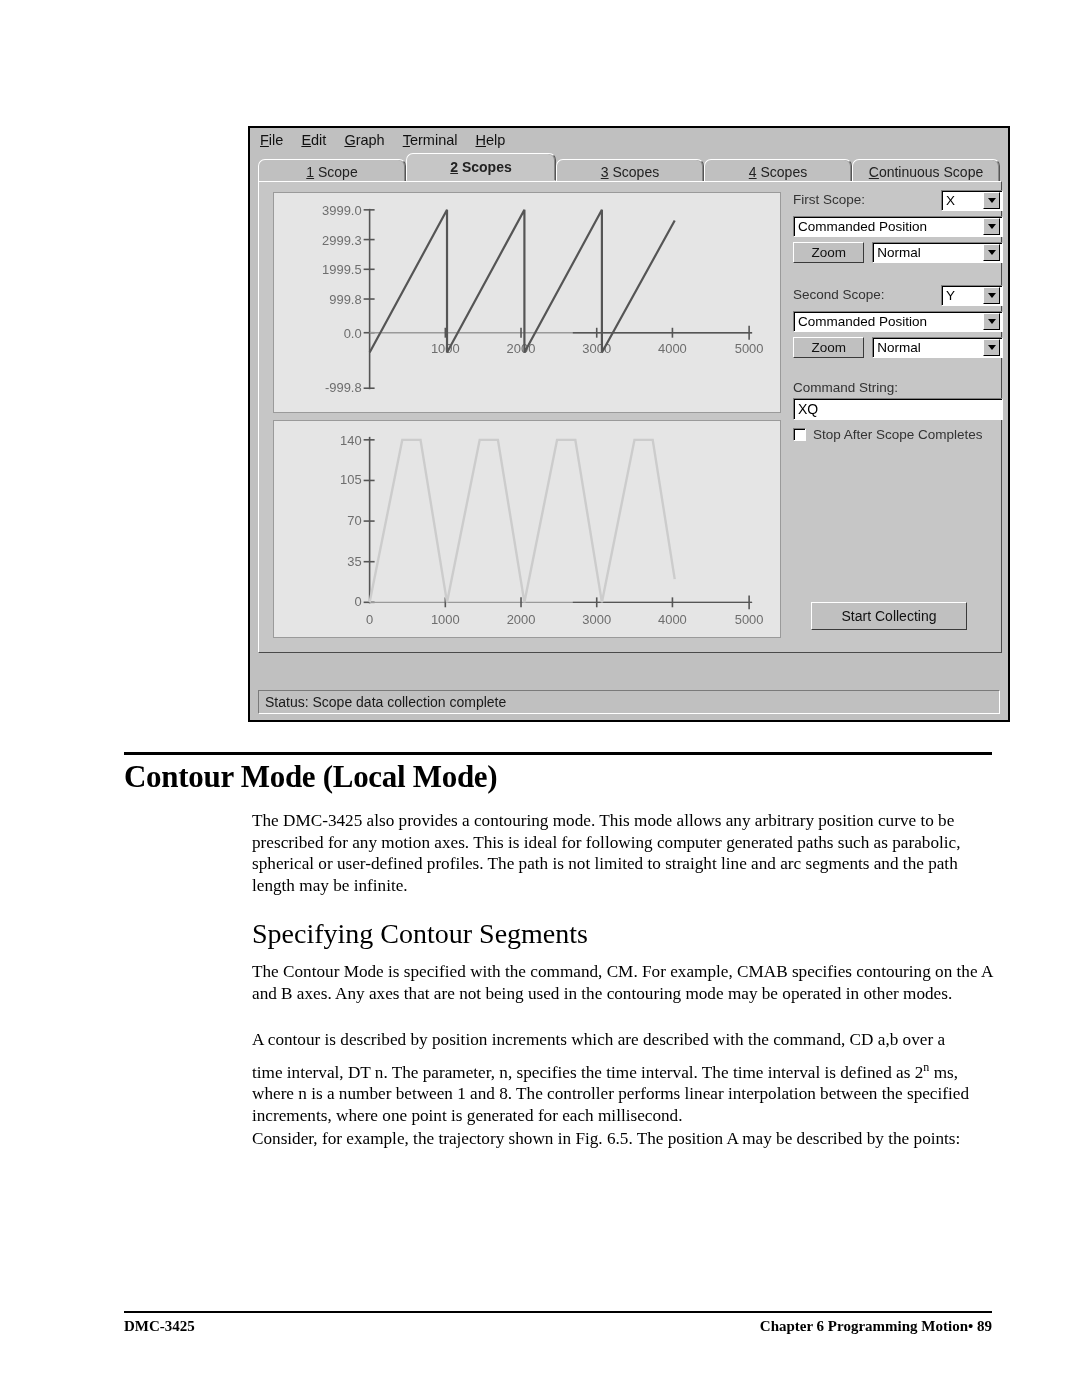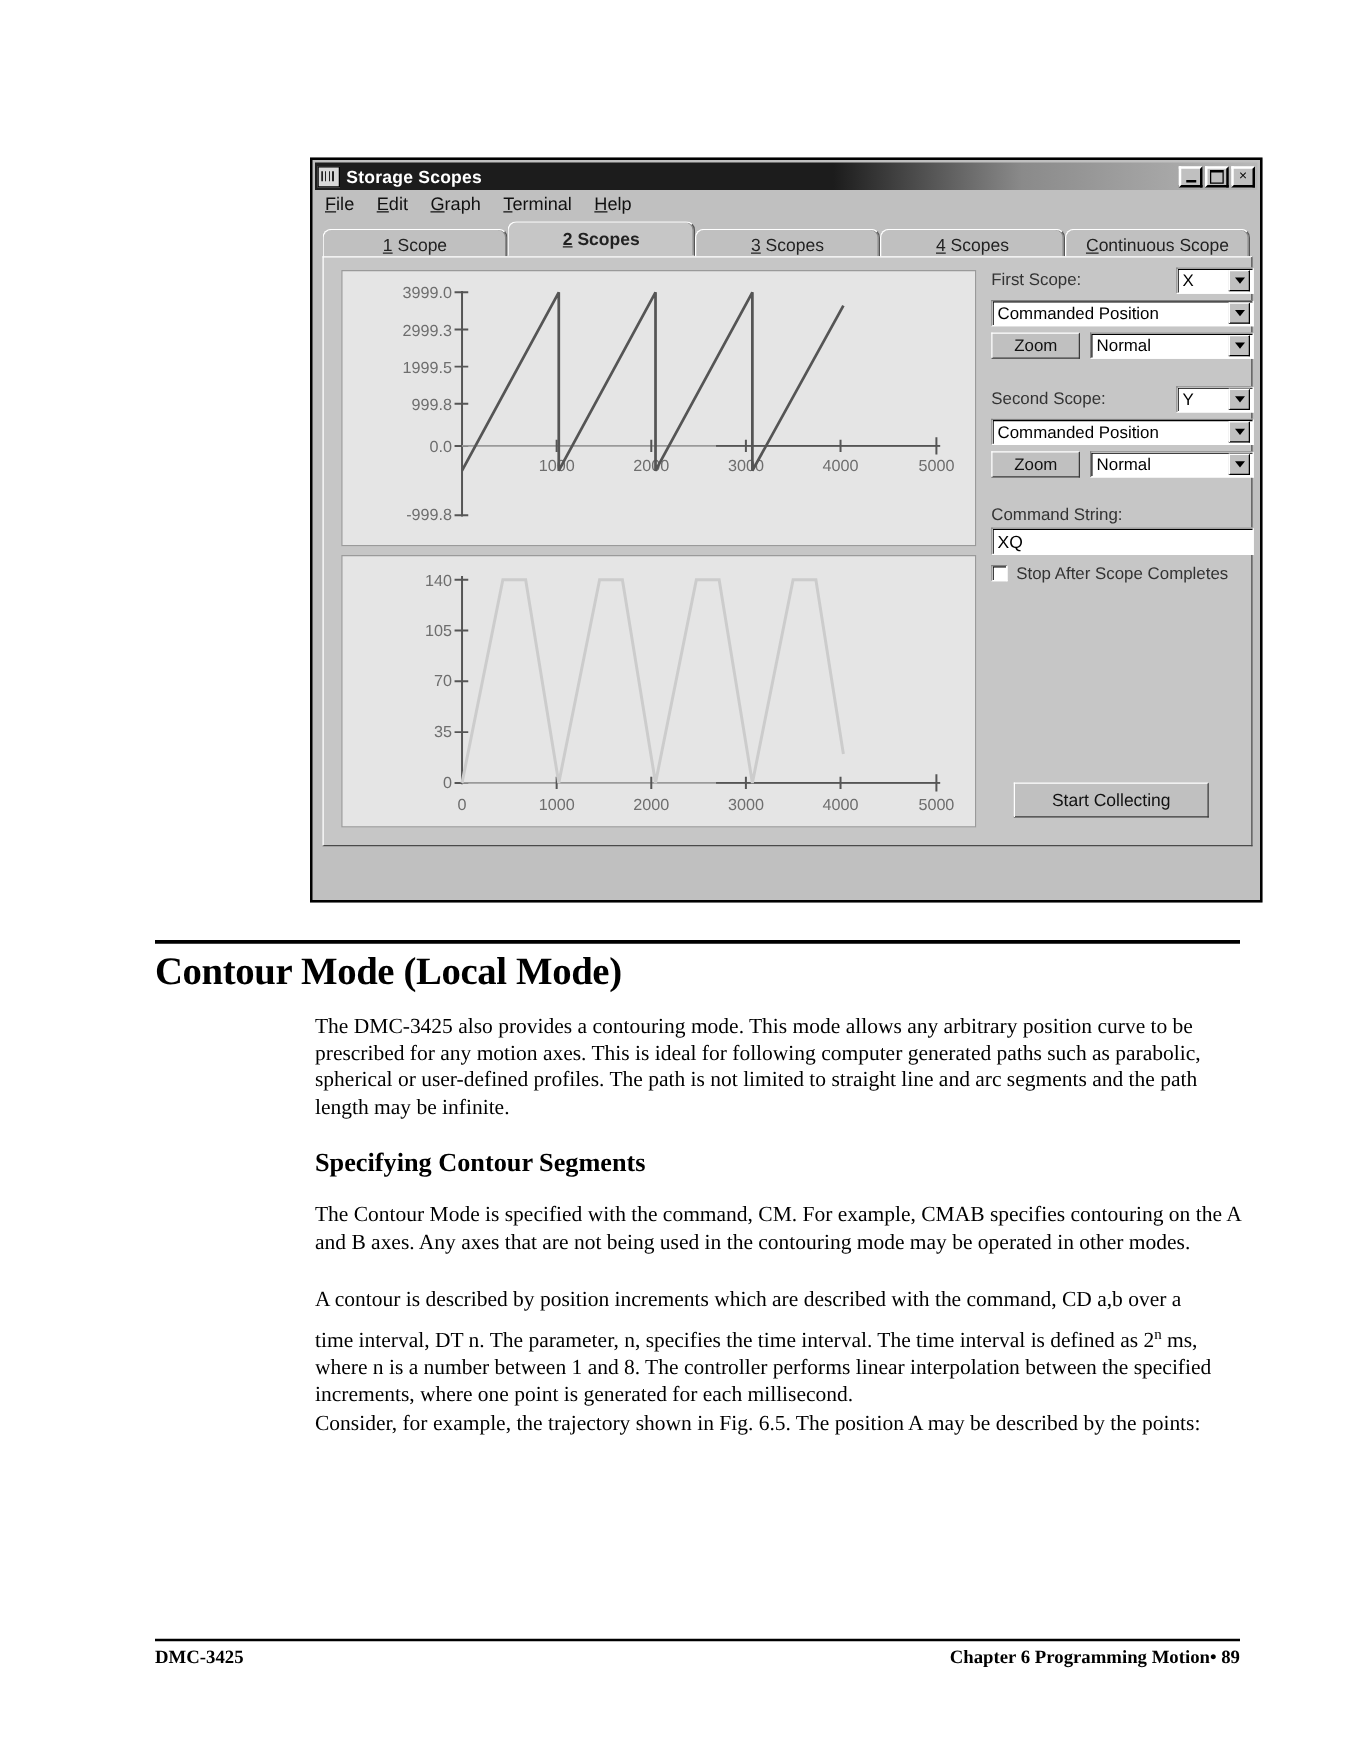--- a/index.html
+++ b/index.html
@@ -317,22 +317,22 @@
     top: 759px;
     font-size: 31px;
     font-weight: bold;
     font-family: "Liberation Serif", serif;
     letter-spacing: -0.3px;
   }
   .doc-h2 {
     position: absolute;
     left: 252px;
     top: 918px;
-    font-size: 21px;
-    font-weight: bold;
+    font-size: 28px;
+    font-weight: normal;
     font-family: "Liberation Serif", serif;
   }
   .doc-p {
     position: absolute;
     left: 252px;
     width: 742px;
     font-size: 17.2px;
     line-height: 21.5px;
     font-family: "Liberation Serif", serif;
     text-align: left;
@@ -360,39 +360,20 @@
     font-weight: bold;
     font-family: "Liberation Serif", serif;
     white-space: nowrap;
   }
 </style>
 </head>
 <body>
 
 <div class="app-window">
 
-  <div class="titlebar">
-    <span class="title-icon"></span>
-    <span class="title-text">Storage Scopes</span>
-    <span class="win-buttons">
-      <span class="win-btn minimize">
-          <span class="glyph">
-            <span class="bar"></span>
-          </span>
-        </span>
-      <span class="win-btn maximize">
-          <span class="glyph">
-            <span class="box"></span>
-          </span>
-        </span>
-      <span class="win-btn close">
-          <span class="glyph">×</span>
-        </span>
-    </span>
-  </div>
 
   <div class="menubar">
     <span><u>F</u><span>ile</span></span>
     <span><u>E</u><span>dit</span></span>
     <span><u>G</u><span>raph</span></span>
     <span><u>T</u><span>erminal</span></span>
     <span><u>H</u><span>elp</span></span>
   </div>
 
   <div class="tabstrip">
@@ -546,20 +527,21 @@
       <div class="checkrow">
         <span class="checkbox"></span>
         <span class="check-label">Stop After Scope Completes</span>
       </div>
 
       <div class="btn btn-start">Start Collecting</div>
     </div>
 
   </div>
 
+  <div class="statusbar">Status: Scope data collection complete</div>
 </div>
 
 <div class="rule" id="rule-top"></div>
 <div class="doc-h1">Contour Mode (Local Mode)</div>
 <div class="doc-p" id="para-1">The DMC-3425 also provides a contouring mode.  This mode allows any arbitrary position curve to be prescribed for any motion axes.  This is ideal for following computer generated paths such as parabolic, spherical or user-defined profiles.  The path is not limited to straight line and arc segments and the path length may be infinite.</div>
 <div class="doc-h2">Specifying Contour Segments</div>
 <div class="doc-p" id="para-2">The Contour Mode is specified with the command, CM.  For example, CMAB specifies contouring on the A and B axes.  Any axes that are not being used in the contouring mode may be operated in other modes.</div>
 <div class="doc-p" id="para-3">A contour is described by position increments which are described with the command, CD a,b over a</div>
 <div class="doc-p" id="para-4"><span>time interval, DT n.  The parameter, n, specifies the time interval.  The time interval is defined as 2</span><span class="sup">n</span><span> ms, where n is a number between 1 and 8.  The controller performs linear interpolation between the specified increments, where one point is generated for each millisecond.</span></div>
 <div class="doc-p" id="para-5">Consider, for example, the trajectory shown in Fig. 6.5.  The position A may be described by the points:</div>

